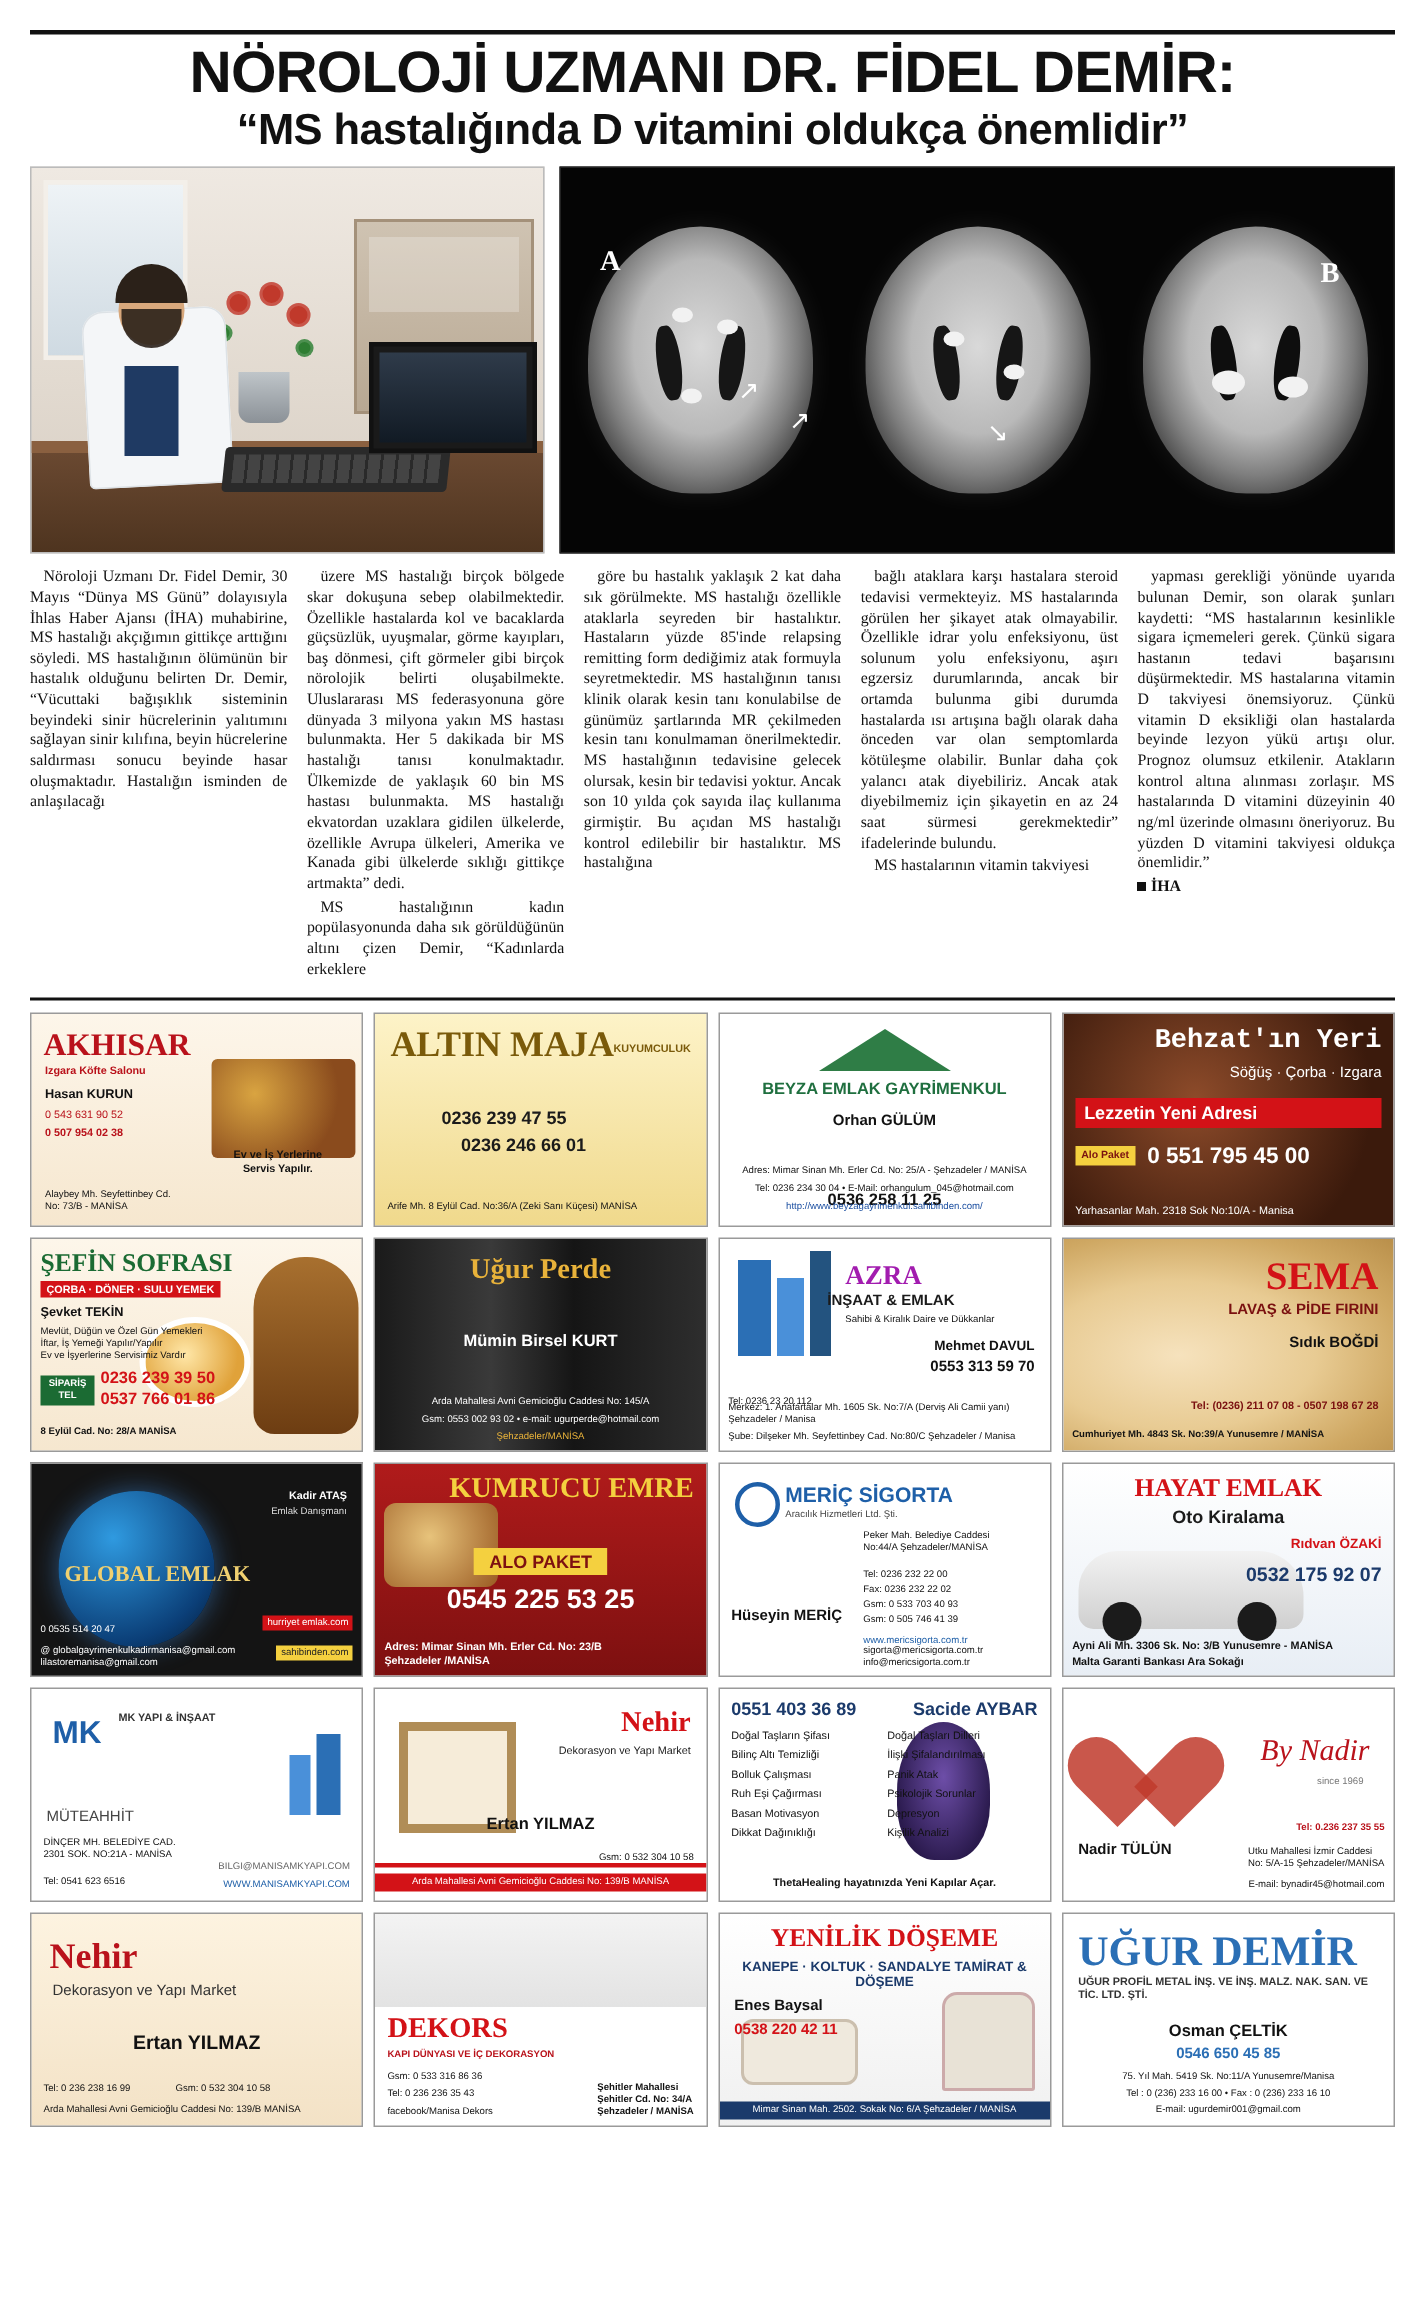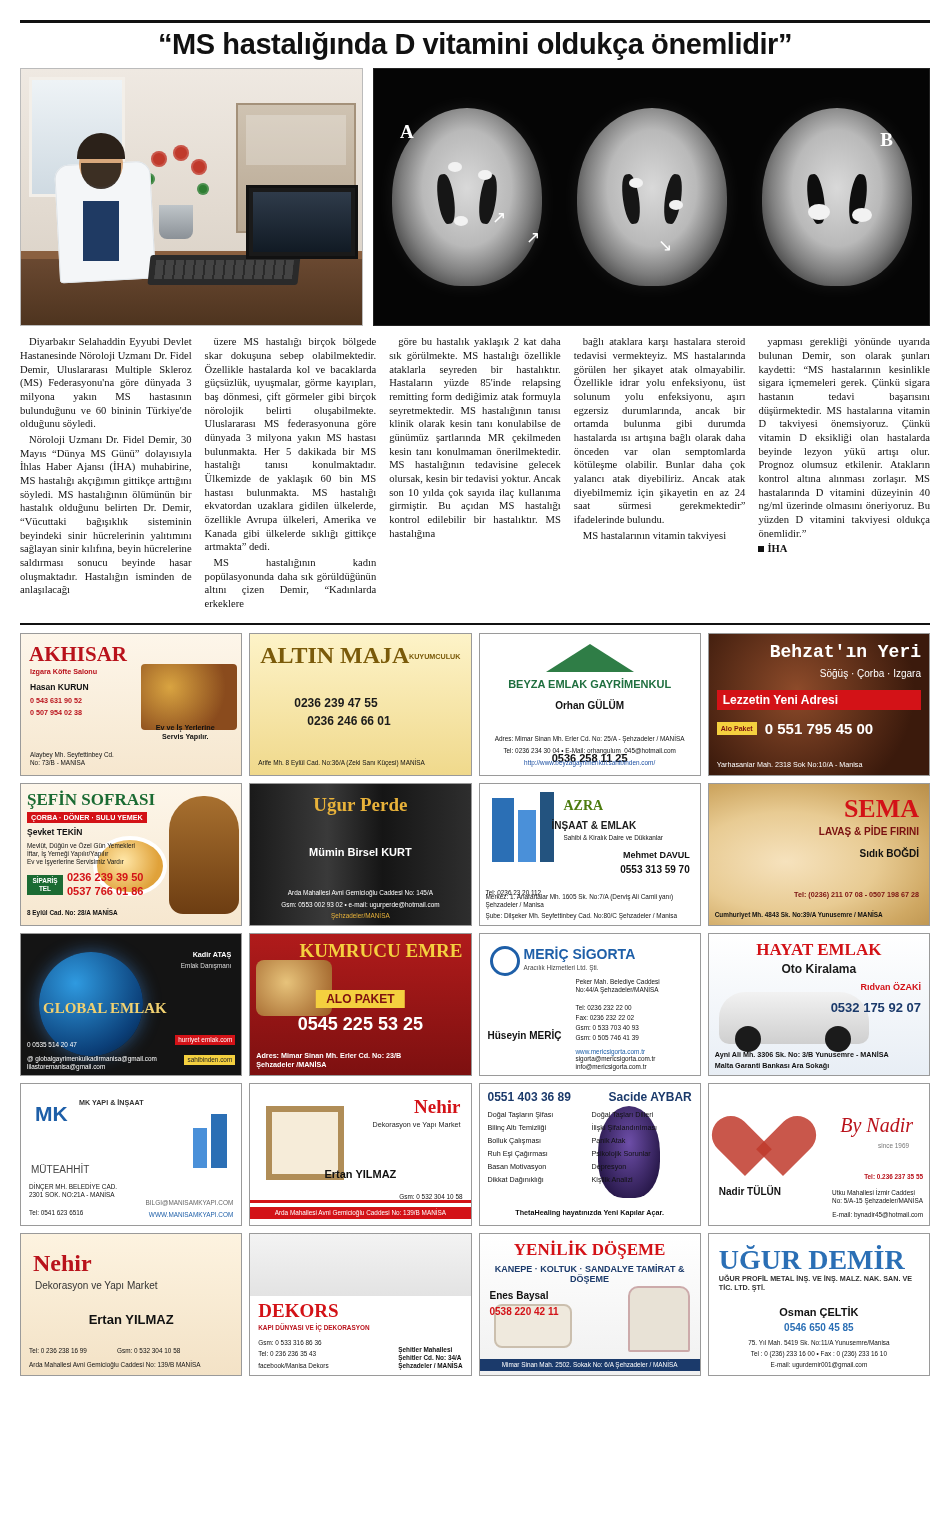--- a/index.html
+++ b/index.html
@@ -157,20 +157,21 @@
     background:radial-gradient(ellipse at 50% 40%, #6d4ea8, #2a1a4d 75%); border-radius:50% 50% 40% 40%; }
 </style>
 </head>
 <body>
 
 <div class="page">
 
 
   <div class="rule-top"></div>
 
+  <div class="headline1">NÖROLOJİ UZMANI DR. FİDEL DEMİR:</div>
   <div class="headline2">“MS hastalığında D vitamini oldukça önemlidir”</div>
 
   <div class="media-row">
     <div class="photo-left">
       <div class="off-wall"></div>
       <div class="off-window"></div>
       <div class="off-cab"></div>
       <div class="off-flowers">
         <div class="off-vase"></div>
         <div class="fl" style="left:18px; top:8px;"></div>
@@ -214,21 +215,20 @@
       <div class="mri-label" style="left:26px; top:52px;">A</div>
       <div class="mri-label" style="right:36px; top:60px;">B</div>
       <div class="arrow" style="left:118px; top:140px;">↗</div>
       <div class="arrow" style="left:152px; top:160px;">↗</div>
       <div class="arrow" style="left:284px; top:168px;">↘</div>
     </div>
   </div>
 
   <div class="article">
     <div class="col">
-      <p>Diyarbakır Selahaddin Eyyubi Devlet Hastanesinde Nöroloji Uzmanı Dr. Fidel Demir, Uluslararası Multiple Skleroz (MS) Federasyonu'na göre dünyada 3 milyona yakın MS hastasının bulunduğunu ve 60 bininin Türkiye'de olduğunu söyledi.</p>
       <p>Nöroloji Uzmanı Dr. Fidel Demir, 30 Mayıs “Dünya MS Günü” dolayısıyla İhlas Haber Ajansı (İHA) muhabirine, MS hastalığı akçığımın gittikçe arttığını söyledi. MS hastalığının ölümünün bir hastalık olduğunu belirten Dr. Demir, “Vücuttaki bağışıklık sisteminin beyindeki sinir hücrelerinin yalıtımını sağlayan sinir kılıfına, beyin hücrelerine saldırması sonucu beyinde hasar oluşmaktadır. Hastalığın isminden de anlaşılacağı</p>
     </div>
     <div class="col">
       <p>üzere MS hastalığı birçok bölgede skar dokuşuna sebep olabilmektedir. Özellikle hastalarda kol ve bacaklarda güçsüzlük, uyuşmalar, görme kayıpları, baş dönmesi, çift görmeler gibi birçok nörolojik belirti oluşabilmekte. Uluslararası MS federasyonuna göre dünyada 3 milyona yakın MS hastası bulunmakta. Her 5 dakikada bir MS hastalığı tanısı konulmaktadır. Ülkemizde de yaklaşık 60 bin MS hastası bulunmakta. MS hastalığı ekvatordan uzaklara gidilen ülkelerde, özellikle Avrupa ülkeleri, Amerika ve Kanada gibi ülkelerde sıklığı gittikçe artmakta” dedi.</p>
       <p>MS hastalığının kadın popülasyonunda daha sık görüldüğünün altını çizen Demir, “Kadınlarda erkeklere</p>
     </div>
     <div class="col">
       <p>göre bu hastalık yaklaşık 2 kat daha sık görülmekte. MS hastalığı özellikle ataklarla seyreden bir hastalıktır. Hastaların yüzde 85'inde relapsing remitting form dediğimiz atak formuyla seyretmektedir. MS hastalığının tanısı klinik olarak kesin tanı konulabilse de günümüz şartlarında MR çekilmeden kesin tanı konulmaman önerilmektedir. MS hastalığının tedavisine gelecek olursak, kesin bir tedavisi yoktur. Ancak son 10 yılda çok sayıda ilaç kullanıma girmiştir. Bu açıdan MS hastalığı kontrol edilebilir bir hastalıktır. MS hastalığına</p>
     </div>
     <div class="col">
@@ -243,21 +243,21 @@
 
   <div class="rule-ads"></div>
 
   <div class="ads">
 
     <div class="ad bg-cream">
       <div class="kofte-img"></div>
       <div class="t" style="left:8px; top:8px; font-size:21px; font-weight:700; color:#b9121b; font-family:'Liberation Serif',serif;">AKHISAR</div>
       <div class="t tiny2" style="left:9px; top:33px; color:#b9121b; font-weight:700;">Izgara Köfte Salonu</div>
       <div class="t sm" style="left:9px; top:48px; font-weight:700;">Hasan KURUN</div>
-      <div class="t tiny2" style="left:9px; top:62px; color:#b9121b; font-weight:700;">0 543 631 90 52</div>
+      <div class="t tiny2" style="left:9px; top:62px; color:#b9121b; font-weight:400;">0 543 631 90 52</div>
       <div class="t tiny2" style="left:9px; top:74px; color:#b9121b; font-weight:700;">0 507 954 02 38</div>
       <div class="t tiny2 c" style="right:6px; bottom:34px; width:100px; font-weight:700; white-space:pre-line;">Ev ve İş Yerlerine
 Servis Yapılır.</div>
       <div class="t tiny" style="left:9px; bottom:8px; white-space:pre-line;">Alaybey Mh. Seyfettinbey Cd.
 No: 73/B - MANİSA</div>
     </div>
 
     <div class="ad bg-gold">
       <div class="t" style="left:10px; top:8px; font-size:24px; font-weight:700; color:#7a5a0a; font-family:'Liberation Serif',serif;">ALTIN MAJA</div>
       <div class="t tiny2" style="right:10px; top:18px; color:#7a5a0a; font-weight:700;">KUYUMCULUK</div>
@@ -307,21 +307,21 @@
       <div class="t c" style="left:0; right:0; top:62px; font-size:11px; color:#fff; font-weight:700;">Mümin Birsel KURT</div>
       <div class="t tiny c" style="left:4px; right:4px; bottom:28px; color:#fff;">Arda Mahallesi Avni Gemicioğlu Caddesi No: 145/A</div>
       <div class="t tiny c" style="left:4px; right:4px; bottom:16px; color:#fff;">Gsm: 0553 002 93 02 • e-mail: ugurperde@hotmail.com</div>
       <div class="t tiny c" style="left:4px; right:4px; bottom:5px; color:#e8b23a;">Şehzadeler/MANİSA</div>
     </div>
 
     <div class="ad bg-white">
       <div class="bld" style="left:12px; top:14px; width:22px; height:64px;"></div>
       <div class="bld" style="left:38px; top:26px; width:18px; height:52px; background:#4a90d9;"></div>
       <div class="bld" style="left:60px; top:8px; width:14px; height:70px; background:#23537f;"></div>
-      <div class="t" style="left:84px; top:14px; font-size:14px; font-weight:700; color:#4d7c0f; font-family:'Liberation Serif',serif;">AZRA</div>
+      <div class="t" style="left:84px; top:14px; font-size:18px; font-weight:700; color:#a21caf; font-family:'Liberation Serif',serif;">AZRA</div>
       <div class="t" style="left:72px; top:36px; font-size:10px; font-weight:700; color:#1b1b1b;">İNŞAAT &amp; EMLAK</div>
       <div class="t tiny" style="left:84px; top:50px;">Sahibi &amp; Kiralık Daire ve Dükkanlar</div>
       <div class="t" style="right:10px; top:66px; font-size:9px; font-weight:700;">Mehmet DAVUL</div>
       <div class="t" style="right:10px; top:80px; font-size:10px; font-weight:700;">0553 313 59 70</div>
       <div class="t tiny" style="left:6px; bottom:28px;">Tel: 0236 23 20 112</div>
       <div class="t tiny" style="left:6px; bottom:16px;">Merkez: 1. Anafartalar Mh. 1605 Sk. No:7/A (Derviş Ali Camii yanı) Şehzadeler / Manisa</div>
       <div class="t tiny" style="left:6px; bottom:5px;">Şube: Dilşeker Mh. Seyfettinbey Cad. No:80/C Şehzadeler / Manisa</div>
     </div>
 
     <div class="ad">

